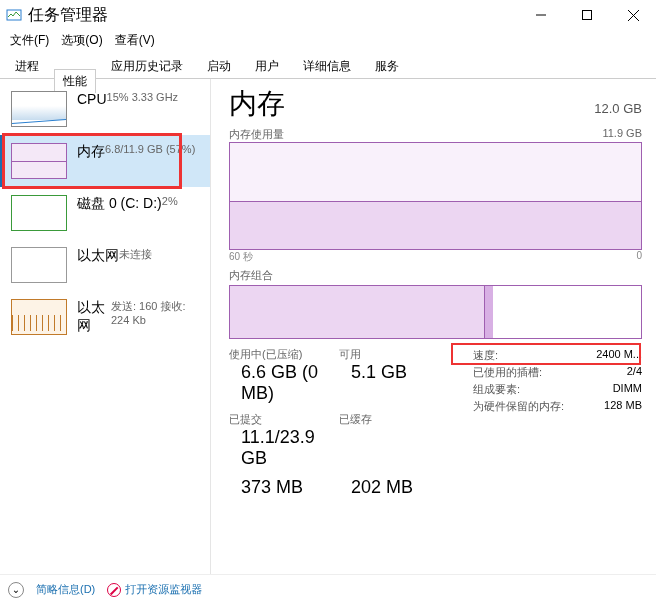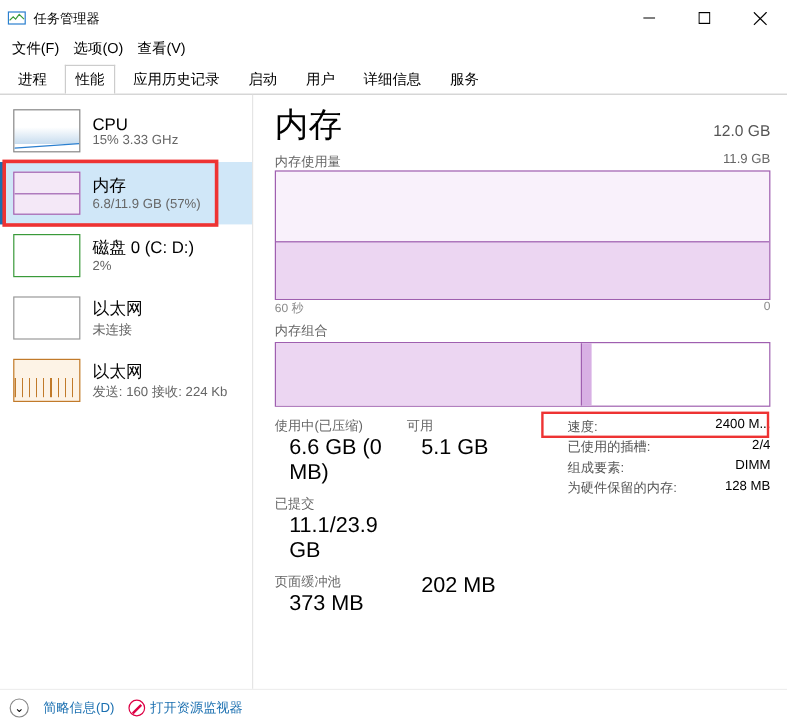--- a/index.html
+++ b/index.html
@@ -1,44 +1,44 @@
 <!DOCTYPE html>
 <html><head>
 <meta charset="utf-8">
 <style>
 * { box-sizing: border-box; margin: 0; padding: 0; font-family: "Microsoft YaHei", "Segoe UI", sans-serif; }
 body { background: #fff; width: 656px; height: 599px; overflow: hidden; font-size: 12px; color: #000; }
 
 .titlebar { height: 30px; display: flex; align-items: center; padding: 0 0 0 6px; }
 .titlebar .icon { width: 16px; height: 16px; margin-right: 6px; }
-.titlebar .title { flex: 1; font-size: 11px; }
+.titlebar .title { flex: 1; font-size: 16px; }
 .titlebar .winbtn { width: 46px; height: 30px; display: flex; align-items: center; justify-content: center; cursor: pointer; }
 
 .menubar { height: 20px; display: flex; align-items: center; padding: 0 6px; gap: 4px; font-size: 12px; }
 .menubar .menuitem { padding: 1px 4px; cursor: pointer; }
 
 .tabs { display: flex; border-bottom: 1px solid #ccc; padding: 2px 6px 0 6px; gap: 6px; font-size: 12px; margin-top: 2px; }
 .tabs .tab { padding: 3px 8px; border: 1px solid transparent; border-bottom: none; cursor: pointer; }
-.tabs .tab.active { border-color: #ccc; background: #fff; position: relative; top: 0; }
+.tabs .tab.active { border-color: #ccc; background: #fff; position: relative; top: 15px; }
 
 .content { display: flex; height: calc(100% - 30px - 20px - 24px - 30px); }
 
 .sidebar { width: 211px; border-right: 1px solid #e5e5e5; overflow-y: auto; padding-top: 4px; position: relative; }
 .sb-item { display: flex; padding: 8px 8px; gap: 10px; cursor: pointer; border-left: 3px solid transparent; }
 .sb-item.selected { background: #d0e7f8; border-left-color: #1a6fb0; }
 .sb-thumb { width: 56px; height: 36px; border: 1px solid #888; background: #fff; flex-shrink: 0; position: relative; overflow: hidden; }
 .sb-thumb.mem { border-color: #9f5fb0; background: #f4e8f7; }
 .sb-thumb.mem::before { content:""; position:absolute; left:0; right:0; top:50%; height:1px; background:#9f5fb0;}
 .sb-thumb.cpu::before { content:""; position:absolute; left:0; right:0; bottom:6px; height:14px; background: linear-gradient(to top, rgba(70,140,200,0.3), transparent); }
 .sb-thumb.cpu::after { content:""; position:absolute; left:0; right:0; bottom:4px; border-top:1px solid #2a7fcf; transform: skewY(-4deg);}
 .sb-thumb.disk { border-color: #3a9a3a; }
 .sb-thumb.eth { border-color: #999; }
 .sb-thumb.eth2 { border-color: #c17a2a; background:#fdf3e6; }
 .sb-thumb.eth2::before { content:""; position:absolute; left:0; right:0; bottom:3px; height:16px; background:repeating-linear-gradient(90deg,#c17a2a 0 1px,transparent 1px 6px);}
-.sb-text { display: flex; flex-direction: column; justify-content: center; }
+.sb-text { display: flex; flex-direction: row; justify-content: flex-start; }
 .sb-title { font-size: 14px; }
 .sb-sub { font-size: 11px; color: #666; }
 .hl-red { position:absolute; border:3px solid #e33; pointer-events:none; }
 
 .main { flex:1; padding: 6px 14px 6px 18px; position: relative; display:flex; flex-direction:column; }
 .main-header { display:flex; justify-content:space-between; align-items:baseline; }
 .main-title { font-size: 28px; font-weight: 350; }
 .main-total { font-size: 13px; color:#555; }
 .chart-label-row { display:flex; justify-content:space-between; font-size:11px; color:#666; margin-top: 4px;}
 .chart { border:1px solid #9f5fb0; height:108px; background:#f9f1fb; position:relative; overflow:hidden; }
@@ -181,23 +181,23 @@
         </div>
         <div class="stat-block">
           <div class="stat-label">可用</div>
           <div class="stat-value">5.1 GB</div>
         </div>
         <div class="stat-block">
           <div class="stat-label">已提交</div>
           <div class="stat-value">11.1/23.9 GB</div>
         </div>
         <div class="stat-block">
-        </div>
-        <div class="stat-block">
-          <div class="stat-label">页面缓冲池</div>
+          <div class="stat-label">已缓存</div>
+        </div>
+        <div class="stat-block">
           <div class="stat-value">373 MB</div>
         </div>
         <div class="stat-block">
           <div class="stat-value">202 MB</div>
         </div>
       </div>
       <div class="stats-right">
         <div class="row">
             <span class="lbl">速度:</span>
             <span>2400 M...</span>

